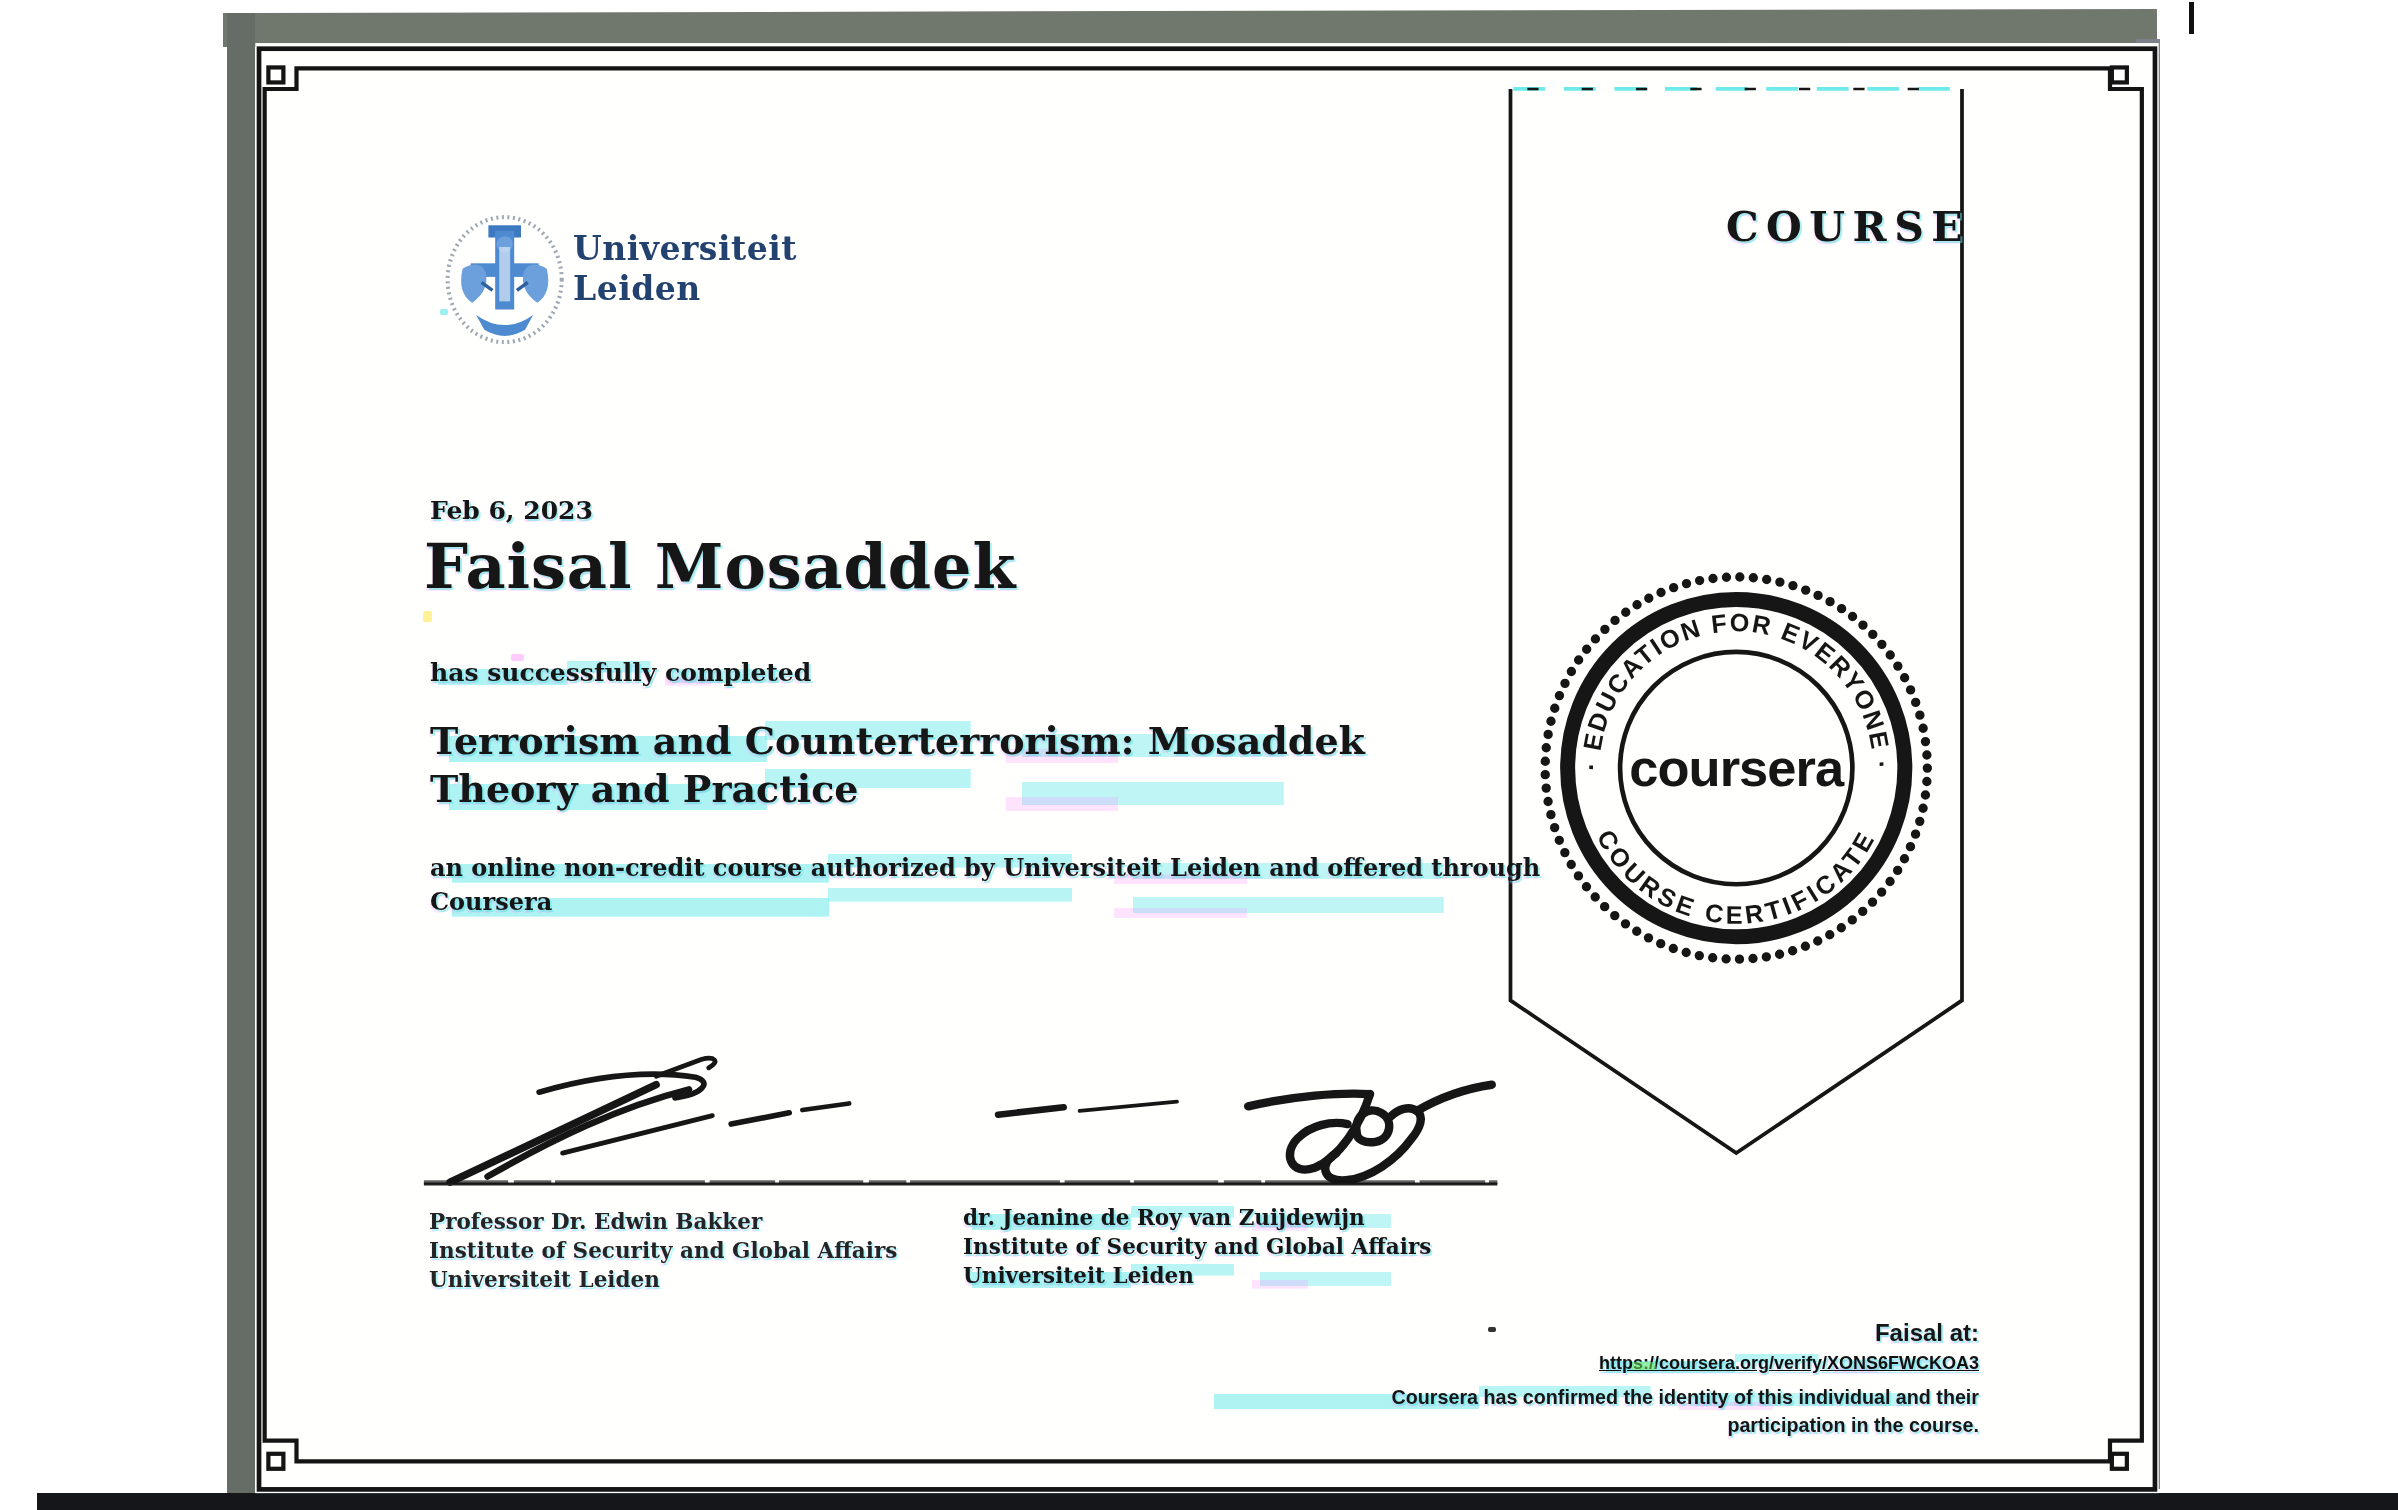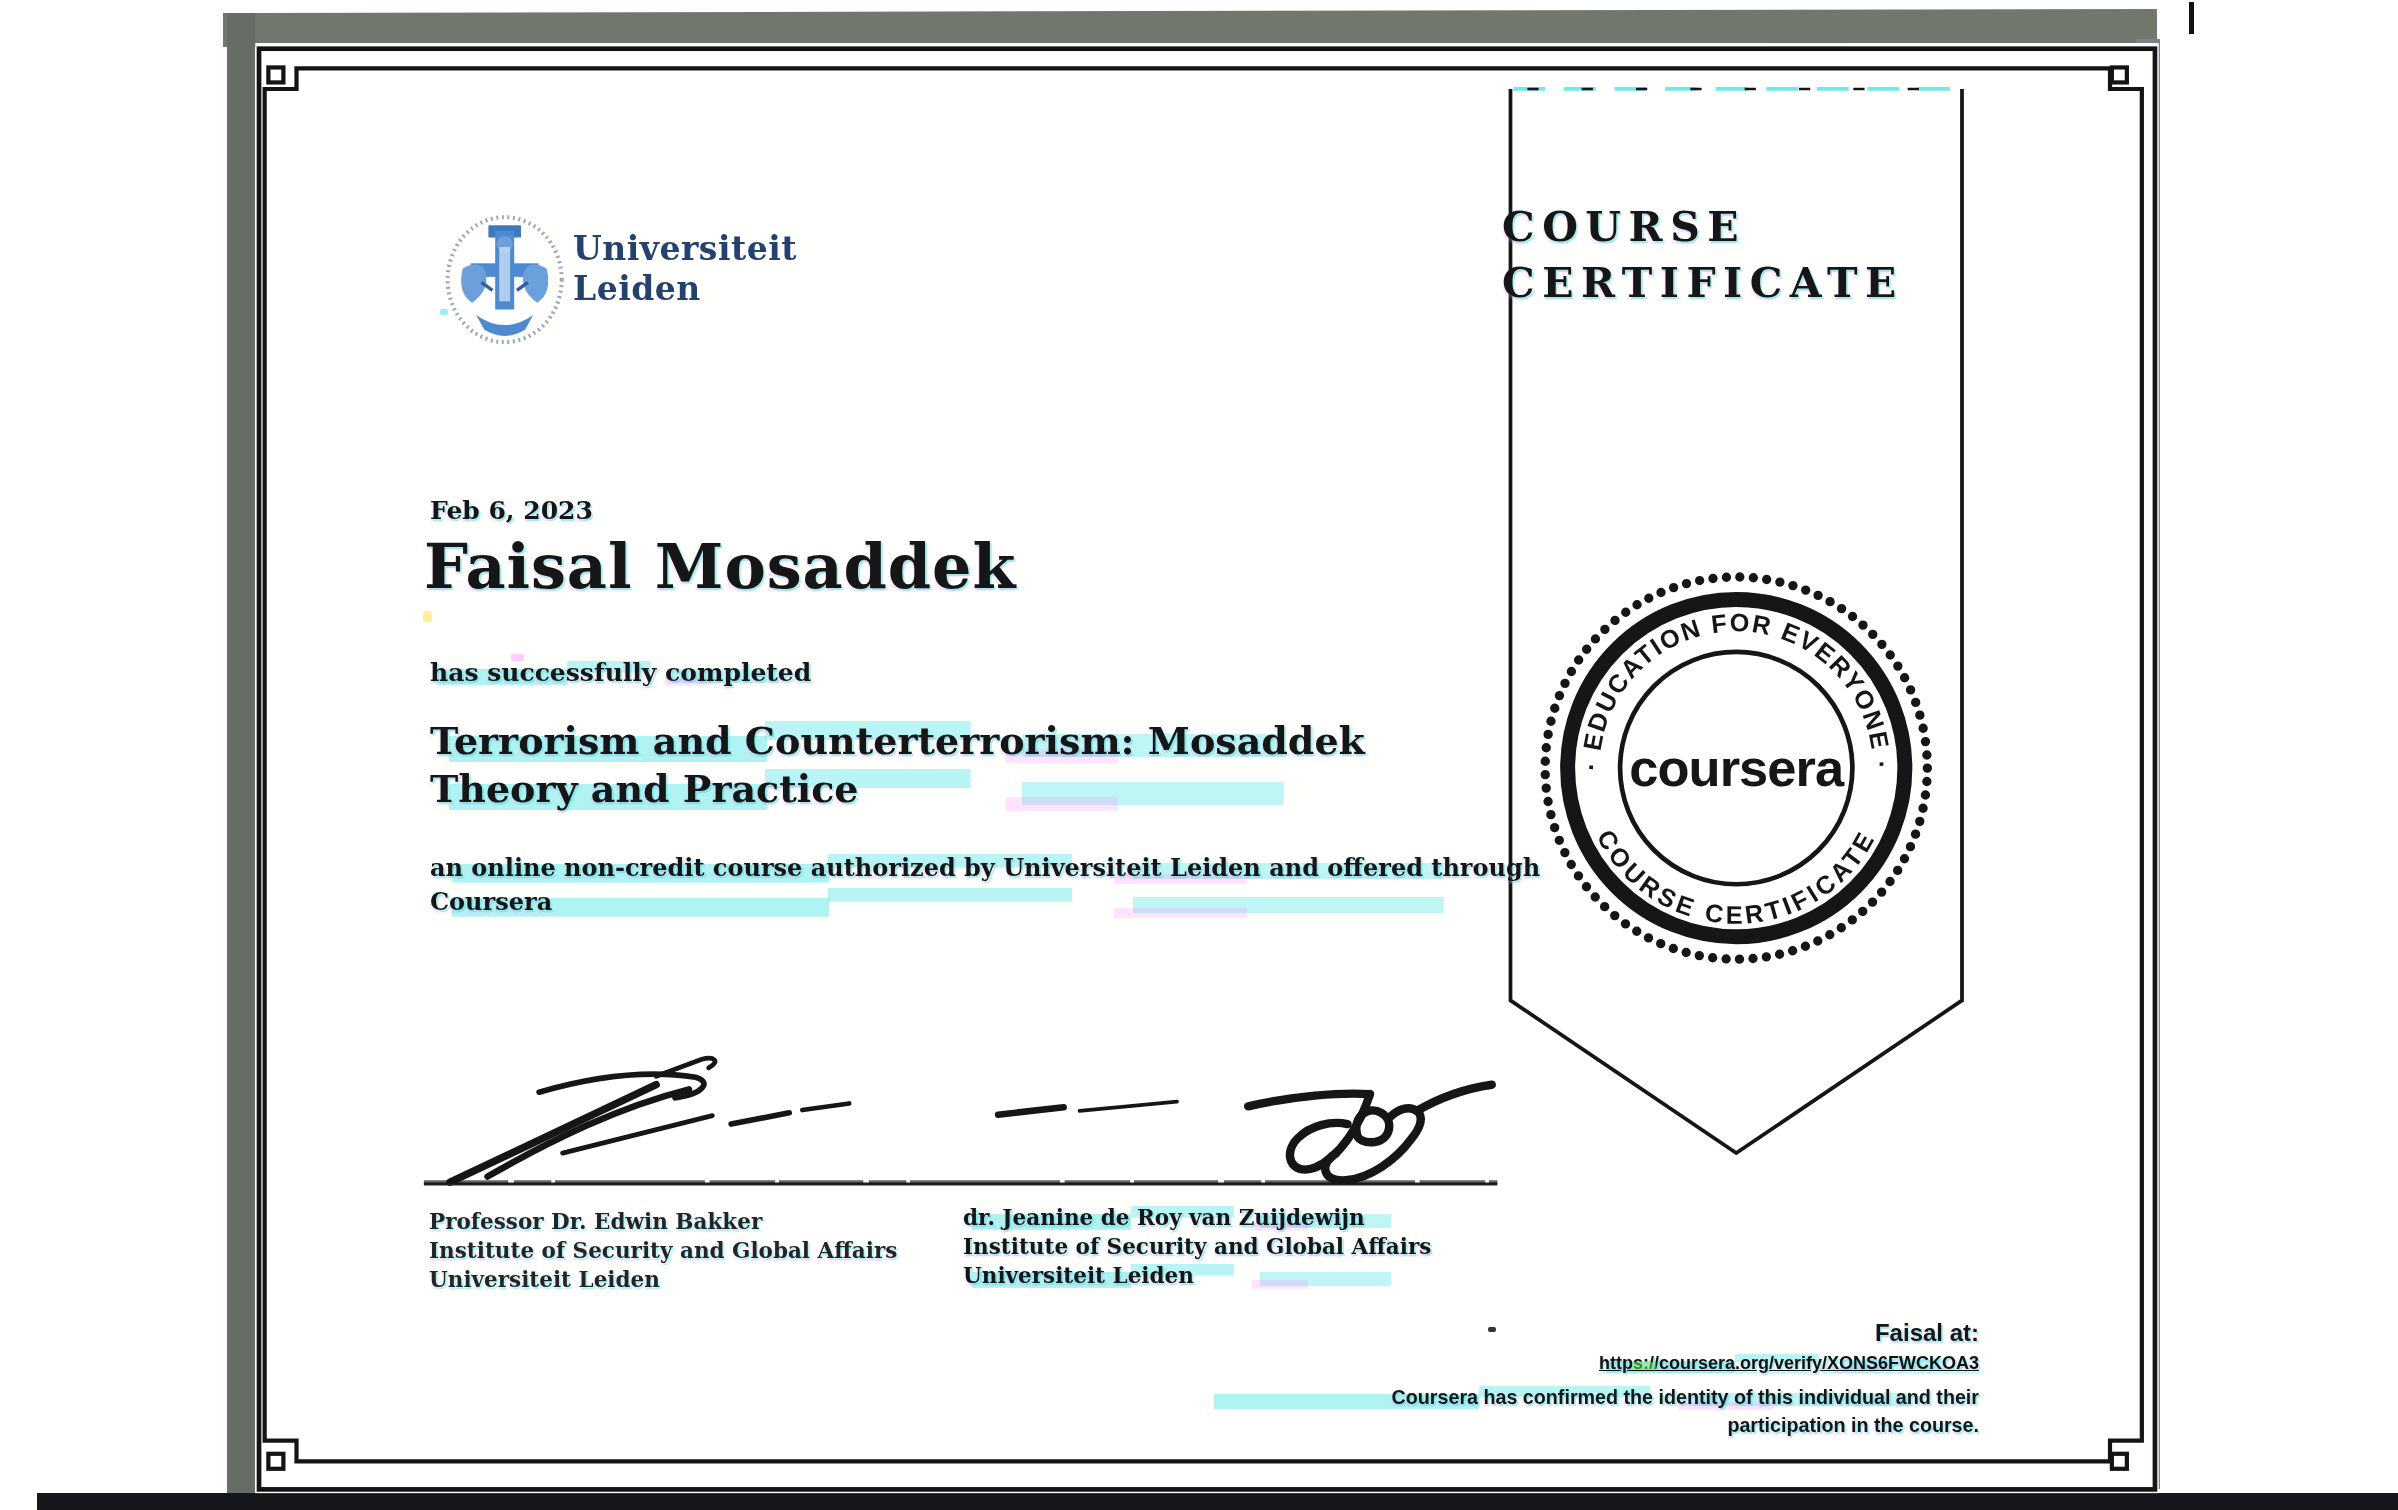--- a/index.html
+++ b/index.html
@@ -24,21 +24,21 @@
       background-size:34% 55%, 22% 40%, 12% 30%, 28% 48%;
       background-position:3% 88%, 46% 15%, 70% 95%, 88% 70%;}
   
   .uni-name{left:573px;top:229px;font-size:33px;line-height:40px;font-weight:600;color:#24426f;letter-spacing:0.5px;}
   .date{left:430px;top:480px;font-size:25px;font-weight:700;margin-top:16px;}
   .recipient{left:424px;top:530px;font-size:62px;font-weight:700;letter-spacing:0.9px;}
   .completed{left:430px;top:658px;font-size:25px;font-weight:700;}
   .course-title{left:430px;top:717px;font-size:38px;line-height:48px;font-weight:700;}
   .course-desc{left:430px;top:851px;font-size:24px;line-height:34px;font-weight:600;}
   
-  .ribbon-header{left:1502px;top:199px;width:468px;text-align:left;font-size:41px;line-height:56px;
+  .ribbon-header{left:1502px;top:199px;width:468px;text-align:right;font-size:41px;line-height:56px;
                  font-weight:700;letter-spacing:7.5px;}
   
   .signer{font-size:21.5px;line-height:29px;font-weight:600;}
   .signer-left{left:429px;top:1207px;filter:blur(0.4px) contrast(1.15);opacity:.88;}
   .signer-right{left:963px;top:1203px;}
   
   .verify{left:1199px;top:1319px;width:780px;text-align:right;font-family:"Liberation Sans",sans-serif;}
   .verify-label{font-size:24px;font-weight:700;display:inline-block;}
   .verify-url{font-size:18px;font-weight:700;text-decoration:underline;color:#101010;display:inline-block;margin-top:5.6px;}
   .verify-conf{font-size:19.7px;font-weight:700;line-height:28px;margin-top:9.4px;text-align:right;}
@@ -148,21 +148,20 @@
     <div class="chroma hl">Theory and Practice</div>
   </div>
 
   <div class="abs course-desc">
     <div class="chroma hl">an online non-credit course authorized by Universiteit Leiden and offered through</div>
     <div class="chroma hl">Coursera</div>
   </div>
 
   <div class="abs ribbon-header chroma">
     <div>COURSE</div>
-    <div>CERTIFICATE</div>
   </div>
 
   <div class="abs signer signer-left chroma">
     <div>Professor Dr. Edwin Bakker</div>
     <div>Institute of Security and Global Affairs</div>
     <div>Universiteit Leiden</div>
   </div>
   <div class="abs signer signer-right chroma">
     <div class="hl">dr. Jeanine de Roy van Zuijdewijn</div>
     <div>Institute of Security and Global Affairs</div>

